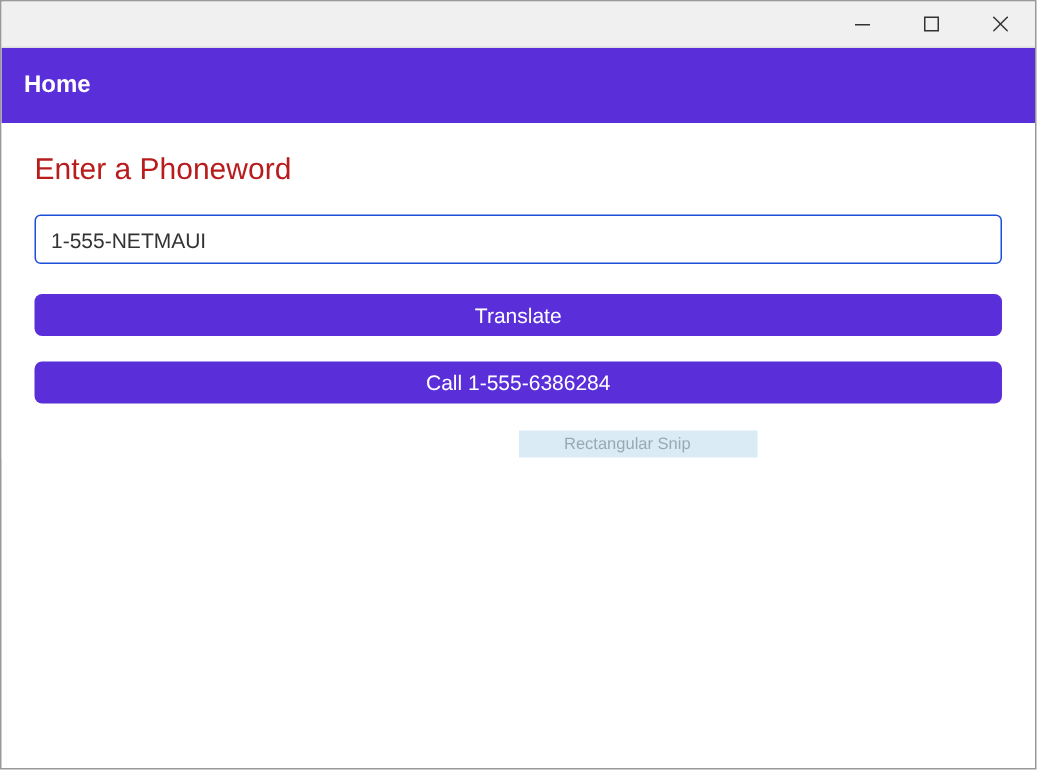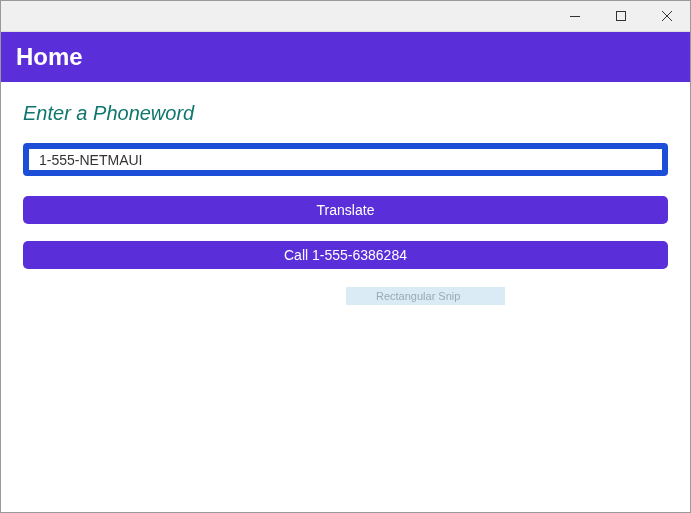--- a/index.html
+++ b/index.html
@@ -35,40 +35,39 @@
     }
     .header {
       background: #5A2FD9;
       color: white;
       padding: 10px 15px;
       height: 50px;
       display: flex;
       align-items: center;
     }
     .header-title {
-      font-size: 24px;
+      font-size: 16px;
       font-weight: 600;
     }
     .content {
       padding: 20px 22px;
       background: #ffffff;
     }
     .label {
       font-size: 20px;
-      color: #0f766e;
+      color: #b91c1c;
       margin-bottom: 18px;
       font-weight: 400;
-      font-style: italic;
     }
     .text-input {
       width: 100%;
       height: 33px;
       padding: 6px 10px;
       font-size: 14px;
-      border: 6px solid #1d4ed8;
+      border: 1px solid #1d4ed8;
       border-radius: 4px;
       outline: none;
       color: #333;
       margin-bottom: 20px;
       font-family: inherit;
     }
     .action-button {
       width: 100%;
       height: 28px;
       background: #5A2FD9;

